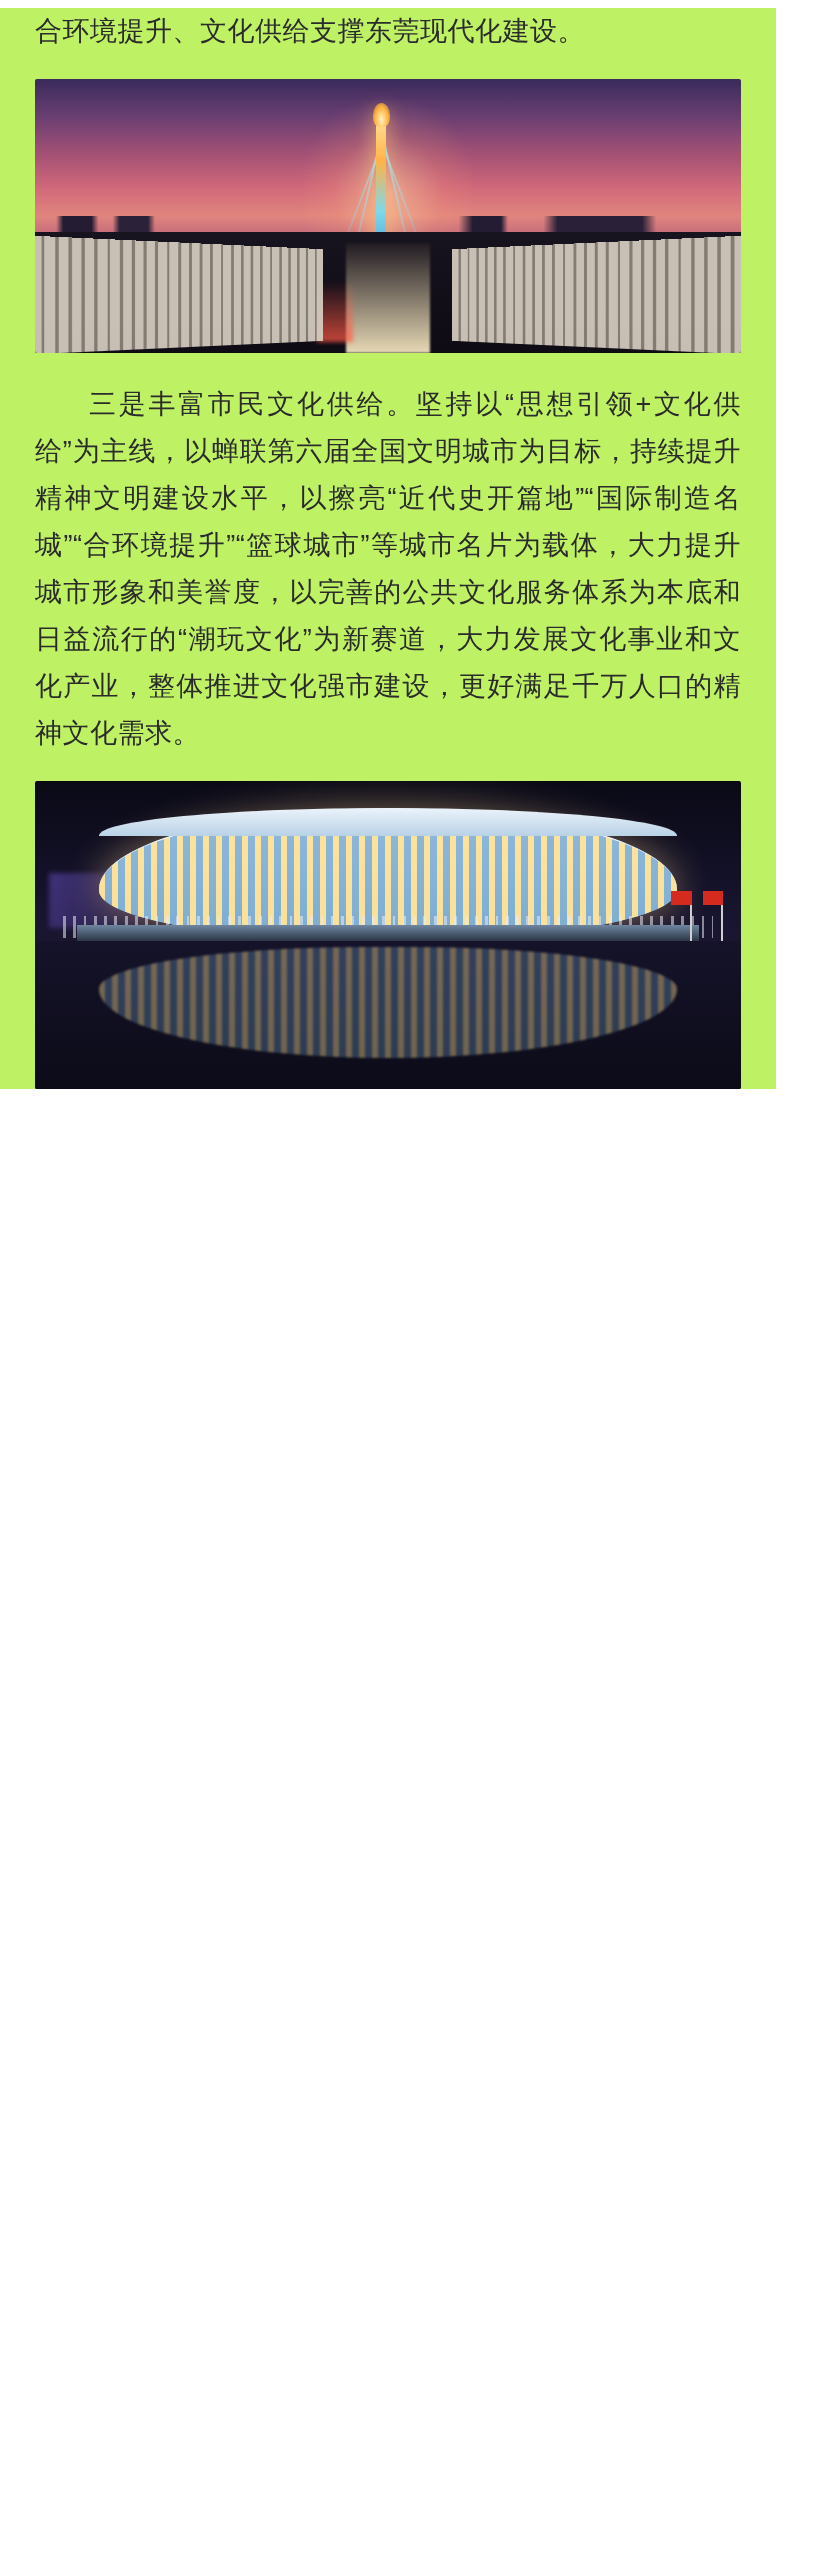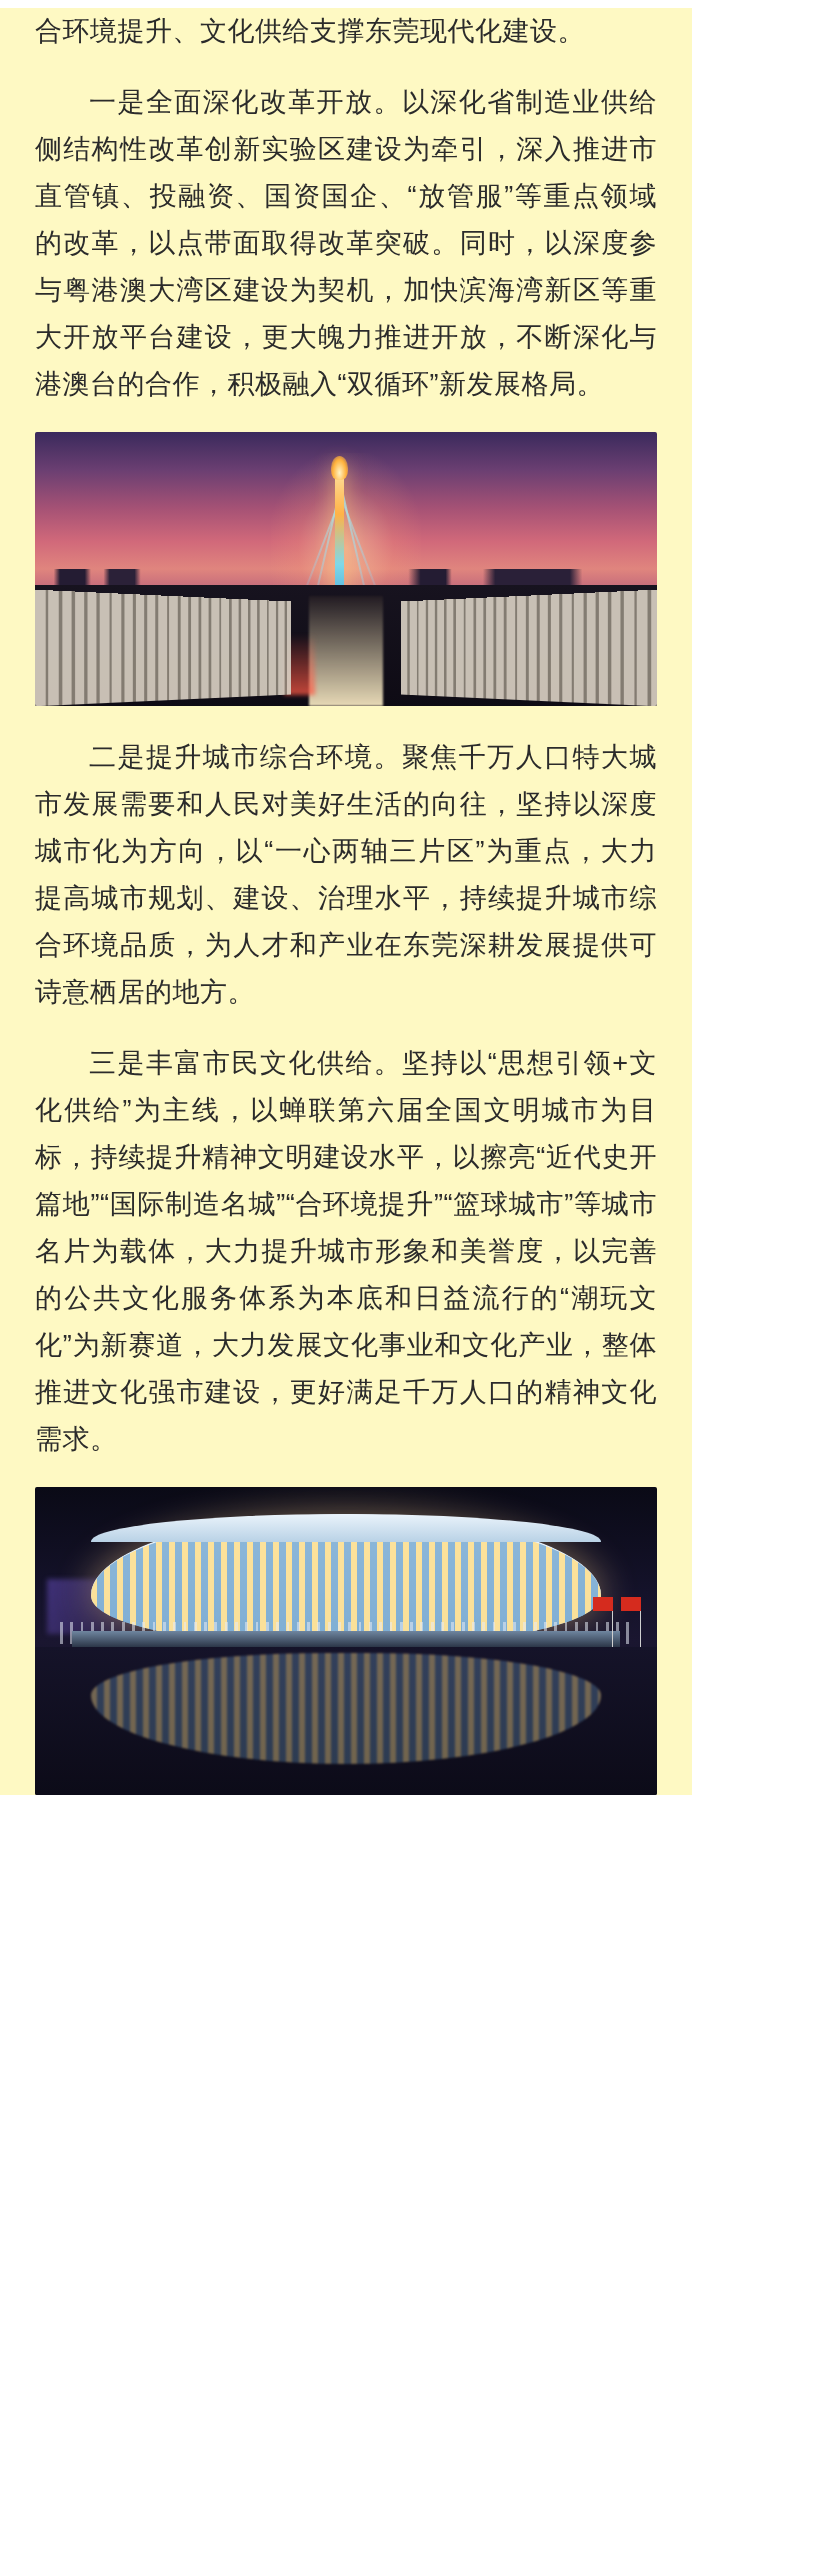--- a/index.html
+++ b/index.html
@@ -5,24 +5,24 @@
   html, body {
     margin: 0;
     padding: 0;
     background: #ffffff;
   }
   body {
     width: 832px;
     font-family: "Liberation Sans", "DejaVu Sans", sans-serif;
   }
   .page {
-    width: 692px;
+    width: 776px;
     box-sizing: border-box;
     padding: 0 35px;
-    background: #fef9c3;
+    background: #bef264;
   }
   .para {
     font-size: 27px;
     line-height: 47px;
     color: #2b2b2b;
     letter-spacing: 0.5px;
     text-align: justify;
     margin: 0 0 24px 0;
     word-break: break-all;
   }
@@ -247,41 +247,39 @@
     filter: blur(2.8px);
   }
 </style>
 </head>
 <body>
 
 <div class="page">
 
   <p class="para first">合环境提升、文化供给支撑东莞现代化建设。</p>
 
-  <p class="para indent">一是全面深化改革开放。以深化省制造业供给侧结构性改革创新实验区建设为牵引，深入推进市直管镇、投融资、国资国企、“放管服”等重点领域的改革，以点带面取得改革突破。同时，以深度参与粤港澳大湾区建设为契机，加快滨海湾新区等重大开放平台建设，更大魄力推进开放，不断深化与港澳台的合作，积极融入“双循环”新发展格局。</p>
 
   <div class="figure">
     <div class="photo photo-bridge">
       <div class="sky-glow"></div>
       <div class="skyline"></div>
       <div class="cable-l"></div>
       <div class="cable-r"></div>
       <div class="cable-l2"></div>
       <div class="cable-r2"></div>
       <div class="tower"></div>
       <div class="tower-flame"></div>
       <div class="deck"></div>
       <div class="roadline"></div>
       <div class="trail-red"></div>
       <div class="rail-l"></div>
       <div class="rail-r"></div>
     </div>
   </div>
 
-  <p class="para indent">二是提升城市综合环境。聚焦千万人口特大城市发展需要和人民对美好生活的向往，坚持以深度城市化为方向，以“一心两轴三片区”为重点，大力提高城市规划、建设、治理水平，持续提升城市综合环境品质，为人才和产业在东莞深耕发展提供可诗意栖居的地方。</p>
 
   <p class="para indent">三是丰富市民文化供给。坚持以“思想引领+文化供给”为主线，以蝉联第六届全国文明城市为目标，持续提升精神文明建设水平，以擦亮“近代史开篇地”“国际制造名城”“合环境提升”“篮球城市”等城市名片为载体，大力提升城市形象和美誉度，以完善的公共文化服务体系为本底和日益流行的“潮玩文化”为新赛道，大力发展文化事业和文化产业，整体推进文化强市建设，更好满足千万人口的精神文化需求。</p>
 
   <div class="figure">
     <div class="photo photo-arena">
       <div class="lightbeam"></div>
       <div class="arena-body"></div>
       <div class="arena-top-band"></div>
       <div class="crowd"></div>
       <div class="arena-base"></div>

